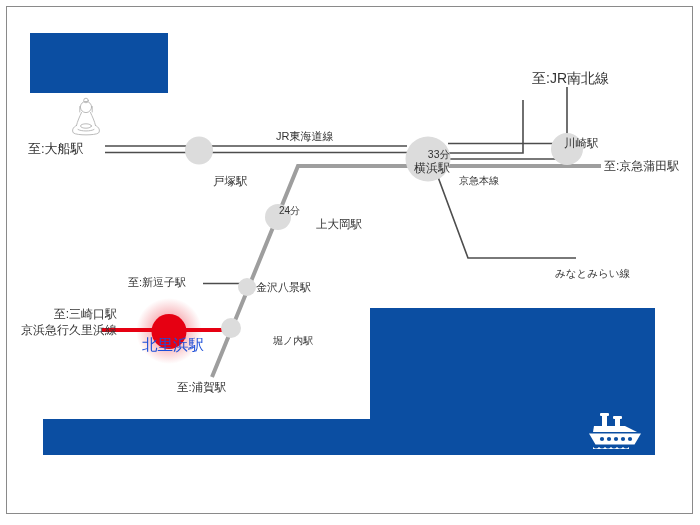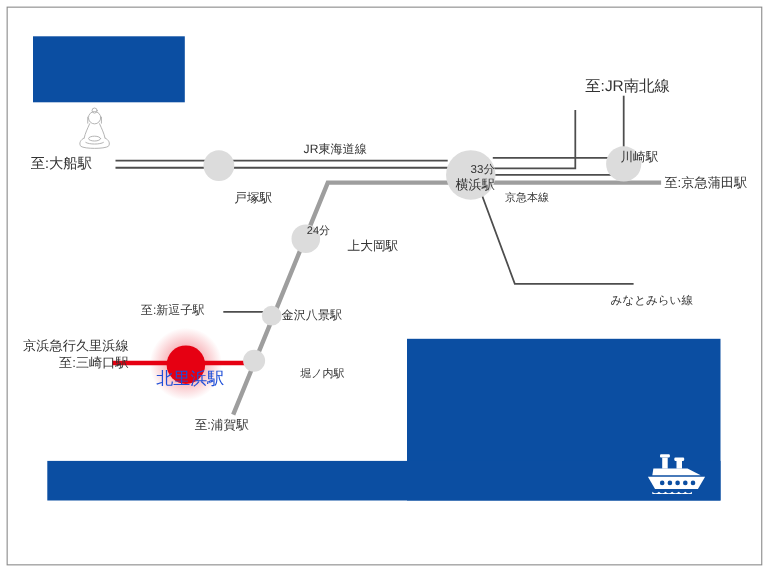--- a/index.html
+++ b/index.html
@@ -128,19 +128,19 @@
   <div class="lbl" id="lbl-keikyu-honsen">京急本線</div>
   <div class="lbl" id="lbl-minatomirai">みなとみらい線</div>
   <div class="lbl ctr" id="lbl-kamiooka-min">24分</div>
   <div class="lbl" id="lbl-kamiooka">上大岡駅</div>
   <div class="lbl" id="lbl-shinzushi">至:新逗子駅</div>
   <div class="lbl" id="lbl-kanazawa">金沢八景駅</div>
   <div class="lbl" id="lbl-horinouchi">堀ノ内駅</div>
   <div class="lbl" id="lbl-uraga">至:浦賀駅</div>
 
   <div class="lbl ctr" id="lbl-kurihama-block">
+    <div>至:三崎口駅</div>
     <div>京浜急行久里浜線</div>
-    <div>至:三崎口駅</div>
   </div>
 
   <div class="lbl ctr" id="lbl-kitarihama">北里浜駅</div>
 
 </div>
 
 </body></html>

